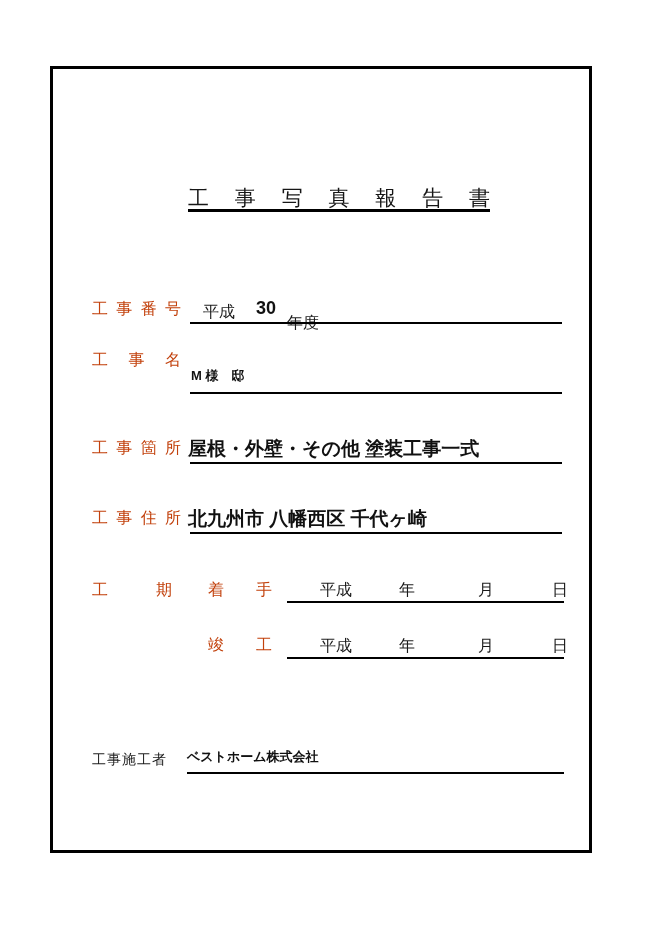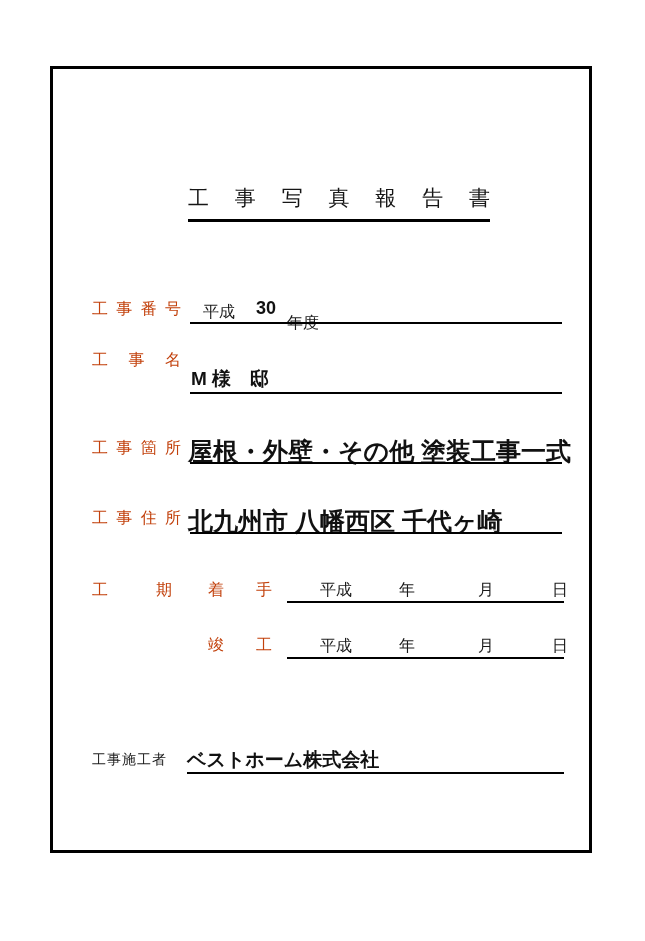--- a/index.html
+++ b/index.html
@@ -28,21 +28,20 @@
     position: absolute;
     left: 188px;
     top: 188px;
     width: 302px;
     font-family: "Liberation Serif", "DejaVu Serif", serif;
     font-size: 21px;
     line-height: 1;
     color: #161616;
     text-align: justify;
     text-align-last: justify;
-    padding-bottom: 10px;
     border-bottom: 3px solid #000000;
     white-space: nowrap;
   }
   .lbl {
     position: absolute;
     font-family: "Liberation Serif", "DejaVu Serif", serif;
     font-size: 16px;
     line-height: 1;
     color: #c2410c;
     text-align: justify;
@@ -54,27 +53,27 @@
     font-family: "Liberation Serif", "DejaVu Serif", serif;
     font-size: 16px;
     line-height: 1;
     color: #1a1a1a;
     white-space: nowrap;
   }
   .val {
     position: absolute;
     font-family: "Liberation Sans", "DejaVu Sans", sans-serif;
     font-weight: bold;
-    font-size: 19px;
+    font-size: 13px;
     line-height: 1;
     color: #111111;
     white-space: nowrap;
   }
   .val-md {
-    font-size: 25px;
+    font-size: 19px;
   }
   .year {
     position: absolute;
     font-family: "Liberation Sans", "DejaVu Sans", sans-serif;
     font-weight: 600;
     font-size: 18px;
     line-height: 1;
     color: #111111;
   }
   .line {

